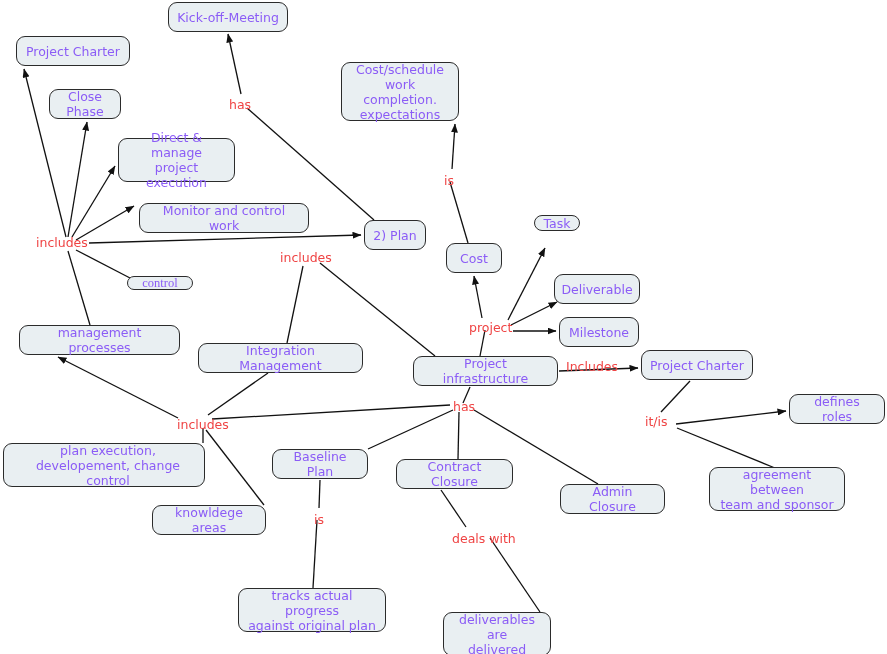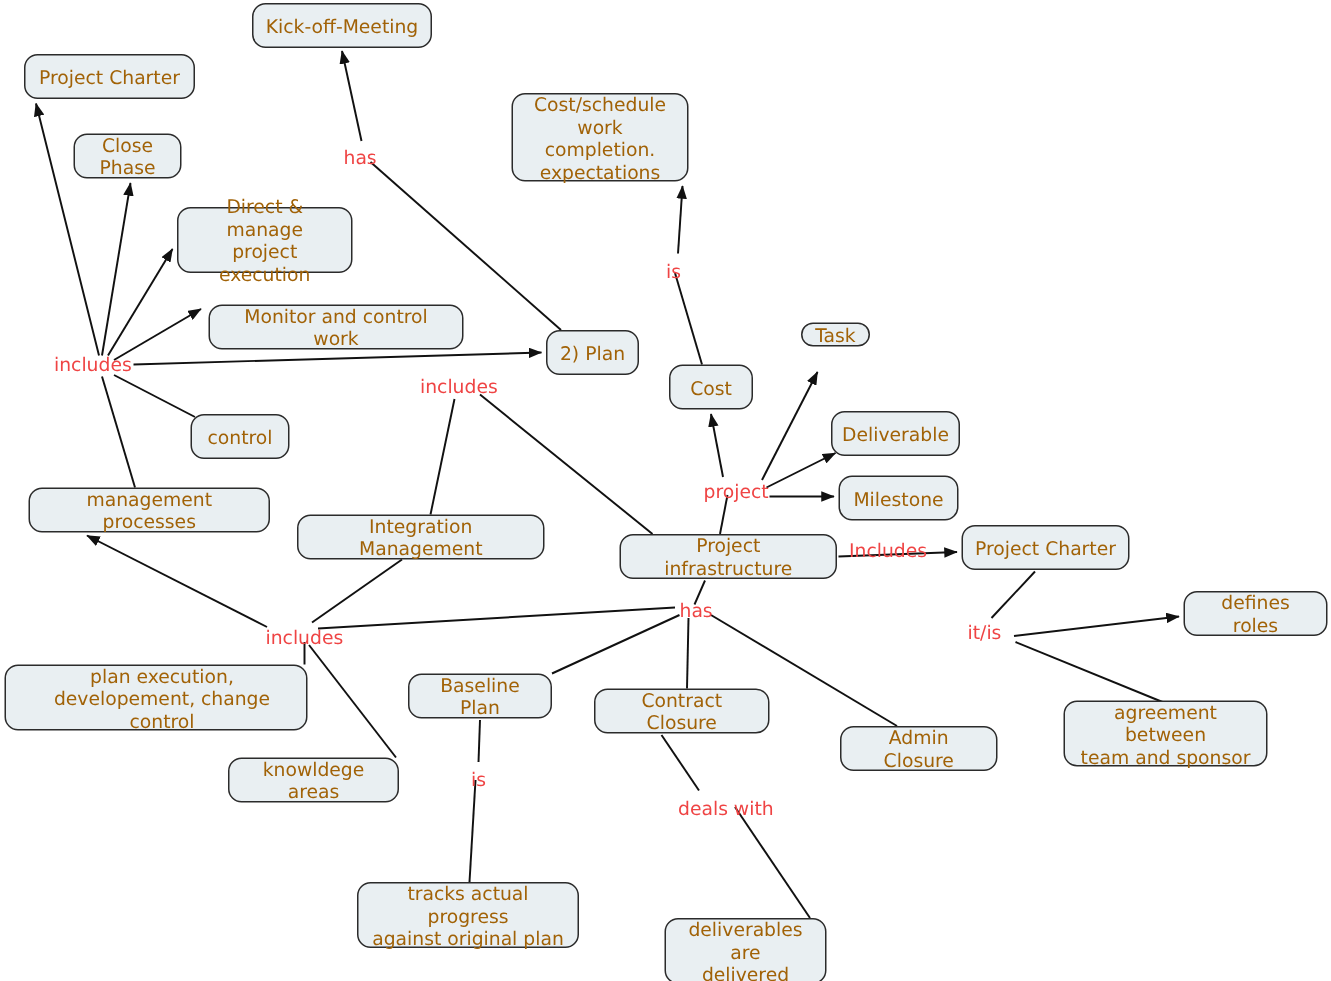--- a/index.html
+++ b/index.html
@@ -24,21 +24,21 @@
     width: 887px;
     height: 654px;
     pointer-events: none;
   }
   .node {
     position: absolute;
     box-sizing: border-box;
     background: #e9eff2;
     border: 1px solid #2b2b2b;
     border-radius: 9px;
-    color: #a16207;
+    color: #8b5cf6;
     font-size: 12.5px;
     line-height: 15px;
     text-align: center;
     display: flex;
     align-items: center;
     justify-content: center;
     padding: 2px 8px;
     white-space: pre-line;
     box-shadow: 0 0 0 0 transparent;
   }
@@ -105,21 +105,21 @@
       <div class="node" style="left: 341px; top: 62px; width: 118px; height: 59px;">Cost/schedule
 work completion.
 expectations</div>
       <div class="node" style="left: 49px; top: 89px; width: 72px; height: 30px;">Close Phase</div>
       <div class="node" style="left: 118px; top: 138px; width: 117px; height: 44px;">Direct &amp; manage
 project execution</div>
       <div class="node" style="left: 139px; top: 203px; width: 170px; height: 30px;">Monitor and control work</div>
       <div class="node" style="left: 364px; top: 220px; width: 62px; height: 30px;">2) Plan</div>
       <div class="node" style="left: 534px; top: 215px; width: 46px; height: 16px;">Task</div>
       <div class="node" style="left: 446px; top: 243px; width: 56px; height: 30px;">Cost</div>
-      <div class="node" style="left: 127px; top: 276px; width: 66px; height: 30px;">control</div>
+      <div class="node" style="left: 127px; top: 276px; width: 66px; height: 14px; font-family: Liberation Serif, serif;">control</div>
       <div class="node" style="left: 554px; top: 274px; width: 86px; height: 30px;">Deliverable</div>
       <div class="node" style="left: 559px; top: 317px; width: 80px; height: 30px;">Milestone</div>
       <div class="node" style="left: 19px; top: 325px; width: 161px; height: 30px;">management processes</div>
       <div class="node" style="left: 198px; top: 343px; width: 165px; height: 30px;">Integration Management</div>
       <div class="node" style="left: 413px; top: 356px; width: 145px; height: 30px;">Project infrastructure</div>
       <div class="node" style="left: 641px; top: 350px; width: 112px; height: 30px;">Project Charter</div>
       <div class="node" style="left: 789px; top: 394px; width: 96px; height: 30px;">defines roles</div>
       <div class="node" style="left: 3px; top: 443px; width: 202px; height: 44px; padding-left: 16px;">plan execution,
 developement, change control</div>
       <div class="node" style="left: 272px; top: 449px; width: 96px; height: 30px;">Baseline Plan</div>

